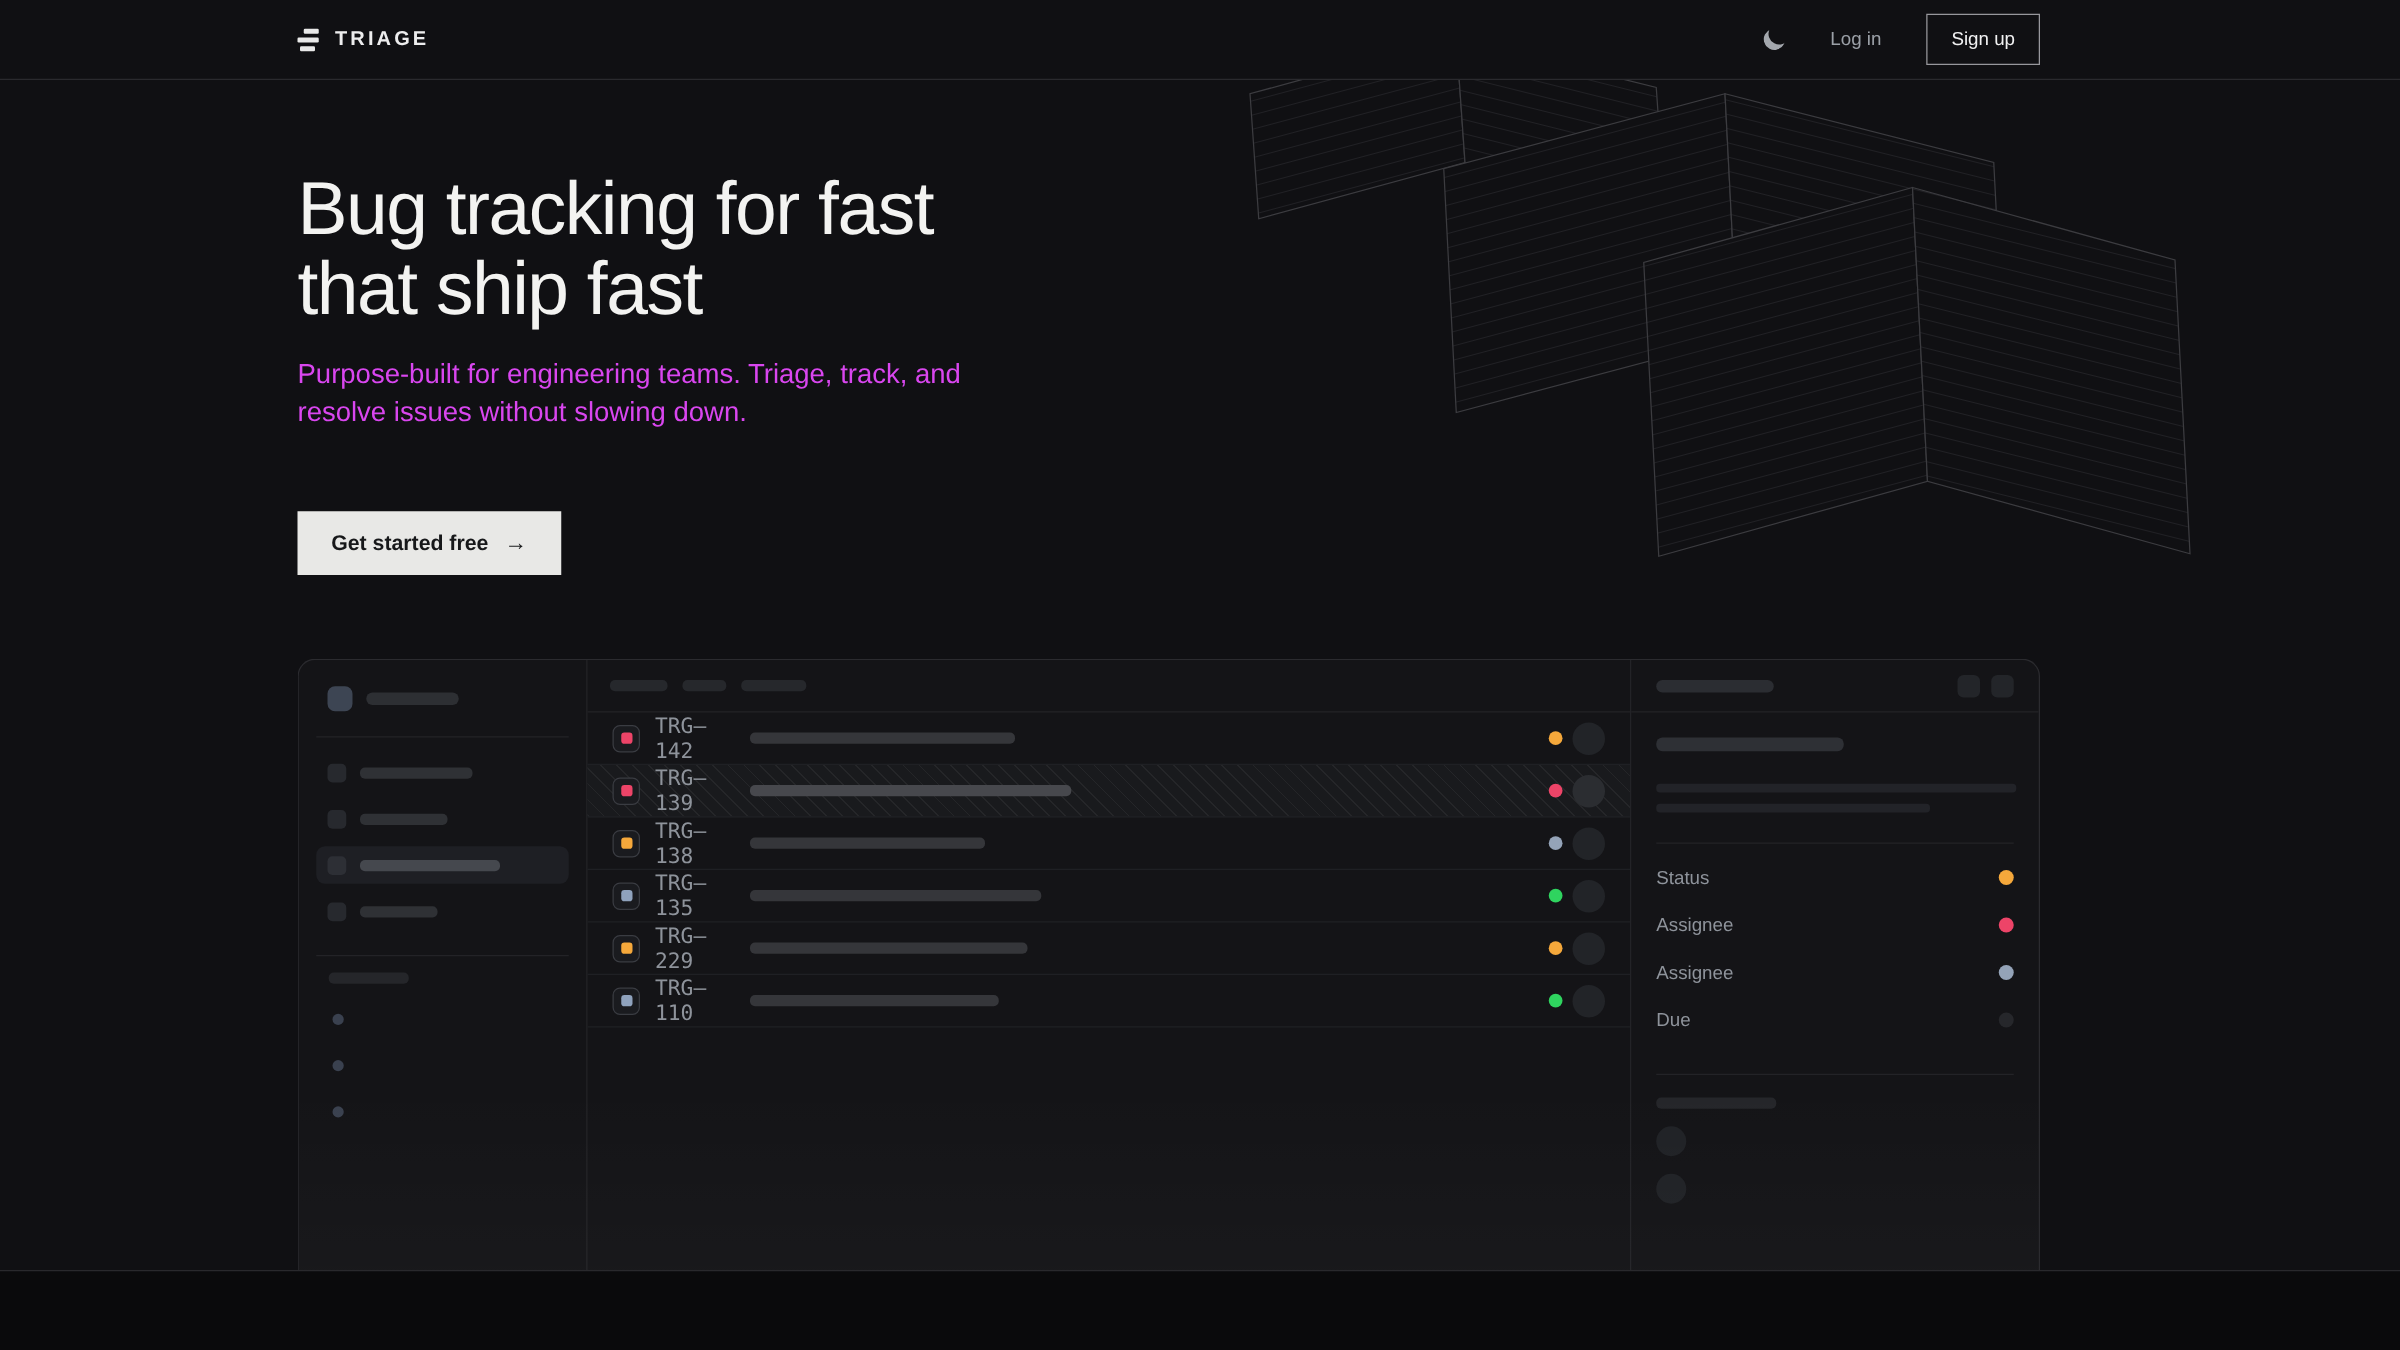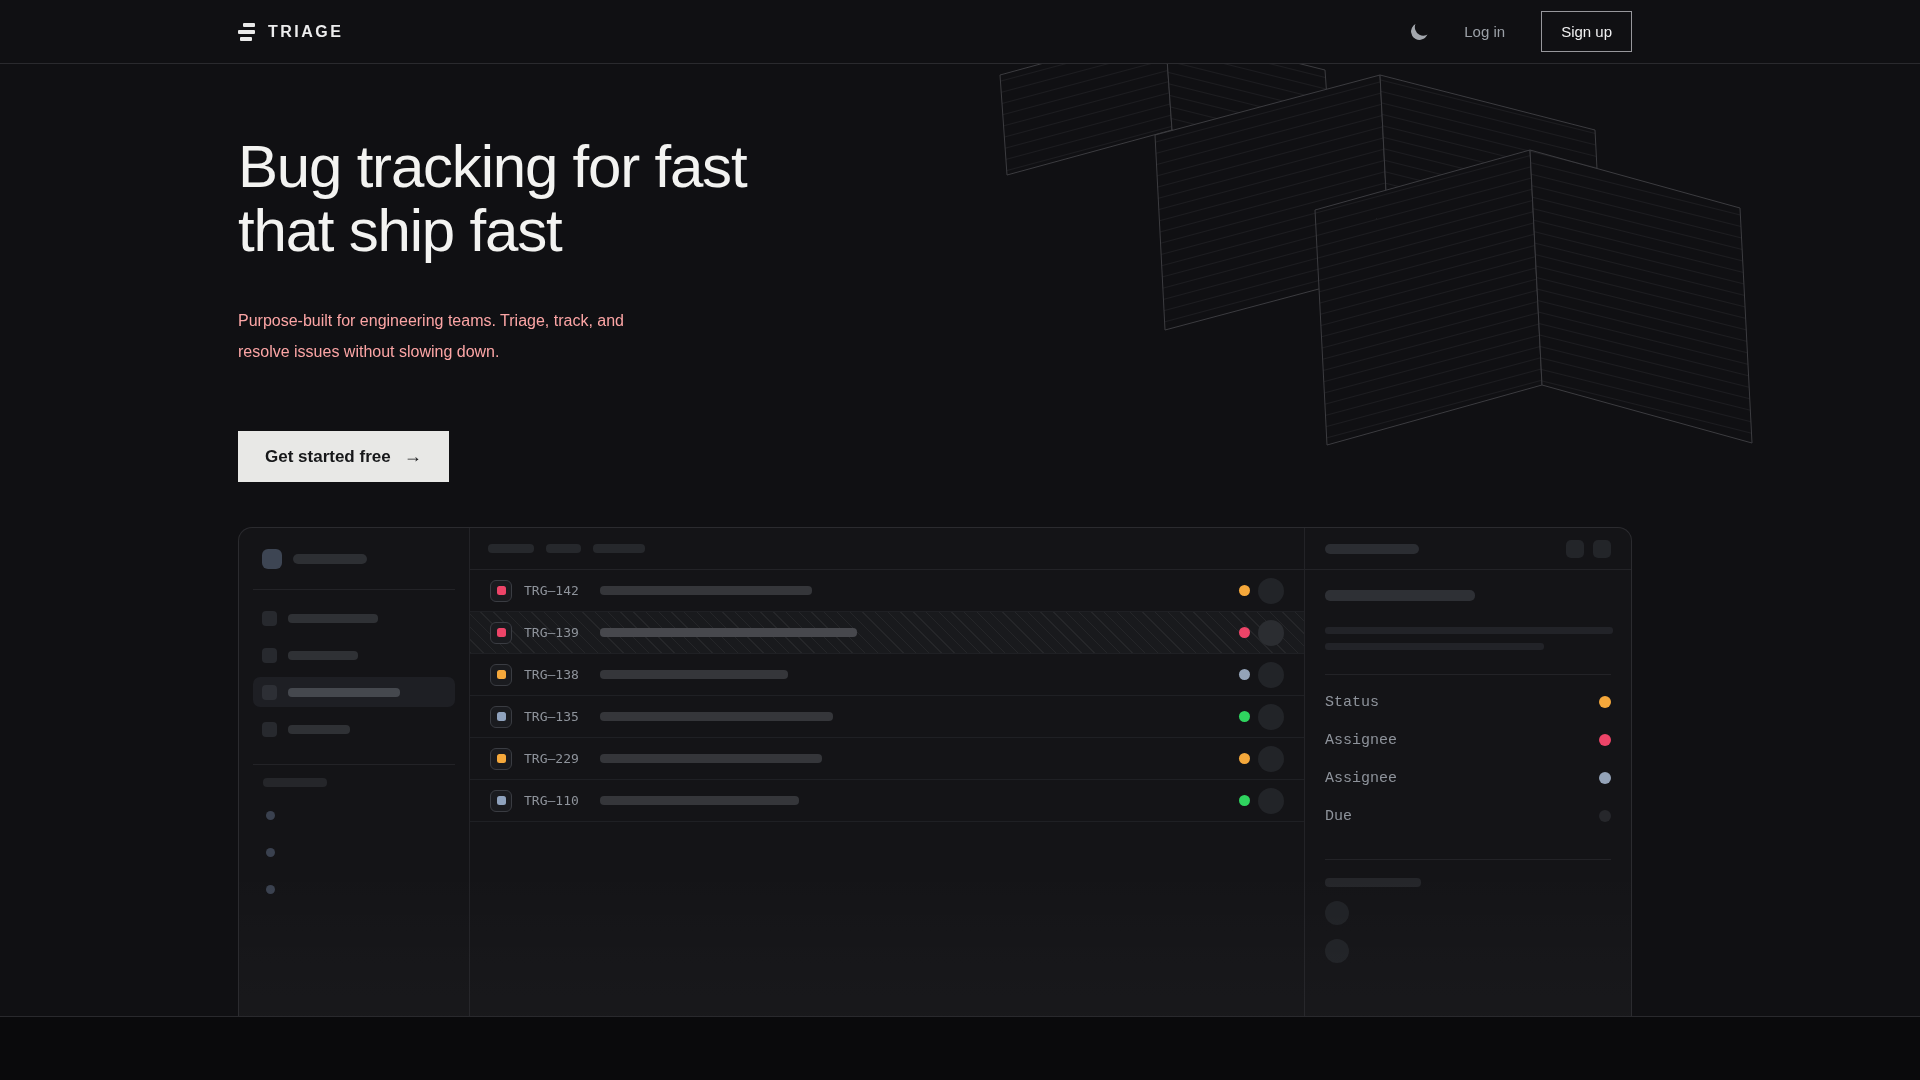--- a/index.html
+++ b/index.html
@@ -18,21 +18,21 @@
   .nav-right { display:flex; align-items:center; gap:36px; }
   .moon { width:17px; height:17px; border-radius:50%; box-shadow: inset 5px -3px 0 0 #a3a7ad; transform:rotate(-18deg); cursor:pointer; }
   .login { font-size:15px; color:#9ba0a7; cursor:pointer; }
   .signup { font-size:15px; color:#f1f1f2; background:transparent; border:1px solid #97979c; padding:11px 19px; cursor:pointer; font-family:inherit; }
 
   
   .hero { position:relative; height:952px; overflow:hidden; }
   .decor { position:absolute; top:0; left:0; z-index:0; pointer-events:none; }
   .hero-content { position:relative; z-index:2; padding:71px 0 0 238px; }
   h1 { font-size:60px; line-height:64px; font-weight:500; letter-spacing:-1.2px; color:#f3f3f1; }
-  .subtitle { margin-top:42px; font-size:16px; line-height:31px; color:#fca5a5; }
+  .subtitle { margin-top:20px; font-size:22px; line-height:31px; color:#d946ef; }
   .cta { margin-top:64px; display:inline-flex; align-items:center; gap:13px; height:51px; padding:0 27px;
          background:#e8e8e6; border:none; color:#17181a; font-size:17px; font-weight:600; font-family:inherit; cursor:pointer; }
   .cta .arrow { font-size:18px; font-weight:400; }
 
   
   .mock { position:absolute; left:238px; top:463px; width:1394px; height:489px; z-index:3;
           background:#141417; border:1px solid #2b2b2f; border-bottom:none; border-radius:14px 14px 0 0;
           display:flex; overflow:hidden; }
   .mock::after { content:""; position:absolute; left:0; right:0; bottom:0; height:150px;
                  background:linear-gradient(to bottom, rgba(255,255,255,0), rgba(255,255,255,0.018)); pointer-events:none; }
@@ -58,41 +58,41 @@
   .m-list { flex:1; border-right:1px solid #232327; display:flex; flex-direction:column; }
   .list-head { height:42px; flex-shrink:0; border-bottom:1px solid #232327; display:flex; align-items:center; gap:12px; padding:0 18px; }
   .chip { height:9px; border-radius:4px; background:#26282c; }
   .chip.c1{width:46px;} .chip.c2{width:35px;} .chip.c3{width:52px;}
   .irow { height:42px; flex-shrink:0; display:flex; align-items:center; padding:0 20px 0 20px; border-bottom:1px solid #1f2024; }
   .irow.selected { background-color:#191a1d;
     background-image:repeating-linear-gradient(45deg, rgba(255,255,255,0.05) 0 1px, transparent 1px 9px); }
   .pri-icon { width:22px; height:22px; border-radius:6px; border:1px solid #3a3c42; background:#1a1b1f;
               display:flex; align-items:center; justify-content:center; flex-shrink:0; }
   .pri-icon i { display:block; width:9px; height:9px; border-radius:2.5px; }
-  .iid { margin-left:12px; width:66px; font-family:"DejaVu Sans Mono", monospace; font-size:13px; color:#8e939b; }
+  .iid { margin-left:12px; width:66px; font-family:"DejaVu Sans Mono", monospace; font-size:17px; color:#8e939b; }
   .ititle { height:9px; border-radius:4px; background:#35363a; margin-left:10px; }
   .irow.selected .ititle { background:#47484d; }
   .ispacer { flex:1; }
   .status-dot { width:11px; height:11px; border-radius:50%; flex-shrink:0; }
   .iavatar { width:26px; height:26px; border-radius:50%; background:#222428; margin-left:8px; flex-shrink:0; }
   .irow.selected .iavatar { background:#2b2d31; }
 
   
   .m-panel { width:326px; flex-shrink:0; display:flex; flex-direction:column; }
   .p-head { height:42px; flex-shrink:0; border-bottom:1px solid #232327; display:flex; align-items:center; justify-content:space-between; padding:0 20px; }
   .p-head .bar { width:94px; height:10px; background:#2b2d32; }
   .p-actions { display:flex; gap:9px; }
   .p-actions span { width:18px; height:18px; border-radius:5px; background:#232529; }
   .p-body { padding:20px; }
   .p-title { width:150px; height:11px; border-radius:5px; background:#2e3035; }
   .p-line { height:7px; border-radius:3px; background:#222328; }
   .p-line.l1 { width:288px; margin-top:26px; }
   .p-line.l2 { width:219px; margin-top:9px; }
   .p-div { border-top:1px solid #232327; margin-top:24px; }
-  .fields { margin-top:8px;font-family:Liberation Mono, monospace; }
+  .fields { margin-top:8px; }
   .frow { height:38px; display:flex; align-items:center; justify-content:space-between; }
   .flabel { font-size:15px; color:#8e939b; }
   .fdot { width:12px; height:12px; border-radius:50%; }
   .p-sec { width:96px; height:9px; border-radius:4px; background:#25262a; margin-top:18px; }
   .p-circ { width:24px; height:24px; border-radius:50%; background:#202226; margin-top:14px; }
 
   
   .footer { height:64px; background:#0a0a0c; border-top:1px solid #29292d; position:relative; z-index:4; }
 </style>
 </head>

